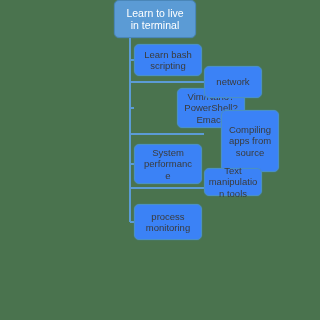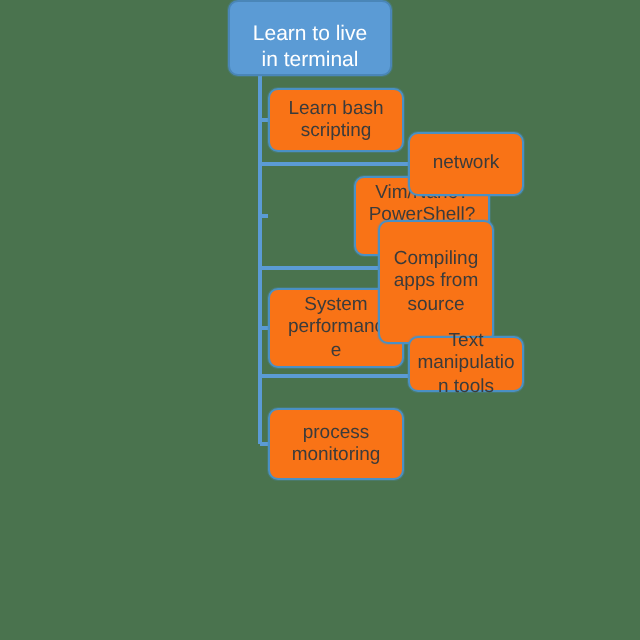--- a/index.html
+++ b/index.html
@@ -27,36 +27,35 @@
   }
   .node {
     position: absolute;
     box-sizing: border-box;
     display: flex;
     align-items: center;
     justify-content: center;
     text-align: center;
     border: 1.2px solid #4a90c4;
     border-radius: 5px;
-    background: #f97316;
+    background: #3b82f6;
     color: #3b3b3b;
     font-size: 9.5px;
     line-height: 11.5px;
     padding: 1px 3px;
     z-index: 2;
     box-shadow: 0 0 0 0.5px rgba(74,144,196,0.25);
   }
   .node.root {
     background: #5b9bd5;
     border: 1.2px solid #4a86b8;
     color: #ffffff;
     font-size: 10.5px;
     line-height: 12.5px;
     font-weight: 400;
-    align-items: flex-end;
   }
   .node .txt {
     display: block;
     width: 100%;
     white-space: pre-line;
   }
 </style>
 </head>
 <body>
 
@@ -100,21 +99,21 @@
 
   <div class="node" style="left:204px; top:66px; width:58px; height:32px;">
     <span class="txt">network</span>
   </div>
 
   <div class="node" style="left:134px; top:204px; width:68px; height:36px;">
     <span class="txt">process
 monitoring</span>
   </div>
 
-  <div class="node" style="left:189px; top:110px; width:58px; height:62px;">
+  <div class="node" style="left:221px; top:110px; width:58px; height:62px;">
     <span class="txt">Compiling
 apps from
 source</span>
   </div>
 
   <div class="node" style="left:204px; top:168px; width:58px; height:28px;">
     <span class="txt">Text
 manipulatio
 n tools</span>
   </div>

